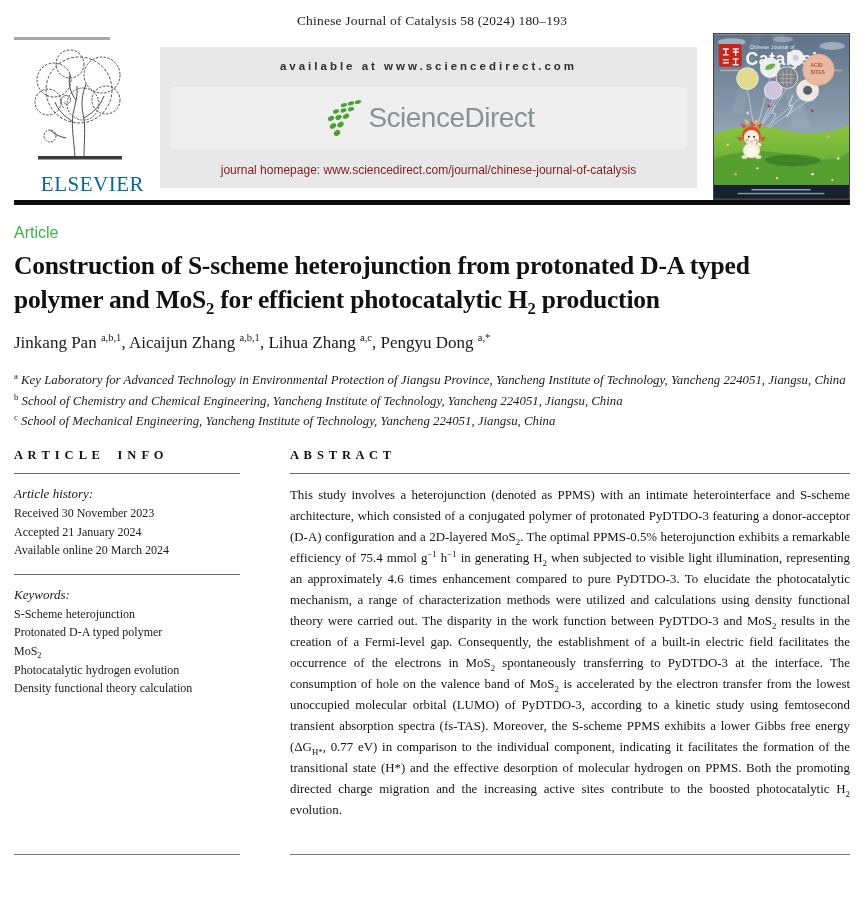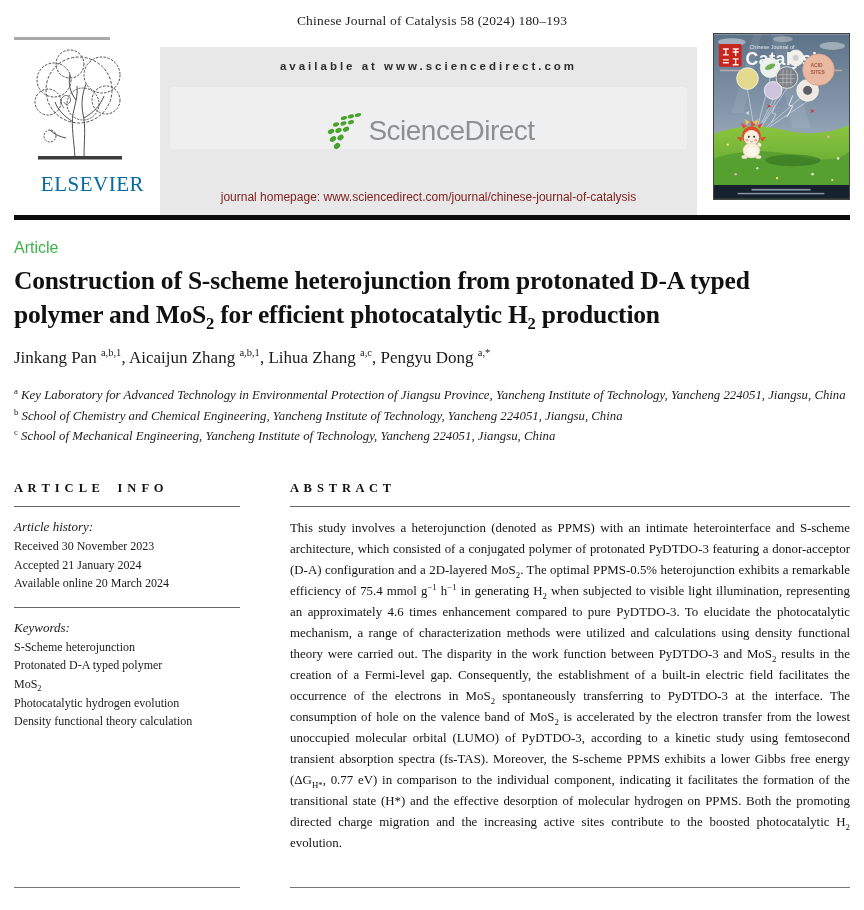--- a/index.html
+++ b/index.html
@@ -26,21 +26,21 @@
   .header-row { display: flex; align-items: flex-start; margin-top: 6px; }
 
   .elsevier-block { width: 130px; flex: none; text-align: center; }
   .elsevier-topbar { width: 96px; height: 3px; background: #a9a9a9; margin: 2px 0 4px 0; }
   .elsevier-name {
     font-size: 21px; color: #0369a1; letter-spacing: 0.5px;
     font-family: "Liberation Serif", serif; margin-top: 2px; text-align: right;
   }
 
   .banner {
-    flex: 1; margin: 12px 16px 0 16px; height: 168px;
+    flex: 1; margin: 12px 16px 0 16px; height: 141px;
     background: #e8e8e8;
     display: flex; flex-direction: column; align-items: center; justify-content: space-between;
     padding: 13px 6px 11px 6px;
     position: relative;
   }
   .banner-mid-light {
     position: absolute; left: 10px; right: 10px; top: 40px; height: 62px;
     background: #efefef; border-radius: 4px;
   }
   .available-line {
@@ -77,21 +77,21 @@
   .authors { font-size: 17px; margin-top: 17px; }
   .authors sup { font-size: 0.62em; line-height: 0; }
   .affiliations { margin-top: 17px; }
   .affiliation {
     font-style: italic; font-size: 12.8px; line-height: 1.58;
     padding-left: 9px; text-indent: -9px; color: #1c1c1c;
   }
   .affiliation sup { font-style: normal; font-size: 0.68em; line-height: 0; }
 
   
-  .columns { display: flex; margin-top: 35px; height: 407px; }
+  .columns { display: flex; margin-top: 17px; height: 407px; }
   .col-left  { width: 226px; flex: none; border-bottom: 1px solid #777; }
   .col-gap   { width: 50px; flex: none; }
   .col-right { flex: 1; border-bottom: 1px solid #777; display: flex; flex-direction: column; overflow: hidden; }
 
   .sec-heading { font-size: 12.5px; font-weight: 600; white-space: pre; letter-spacing: 1px; color: #111; }
   .sec-rule { border: none; border-top: 1px solid #666; margin: 10px 0 0 0; }
 
   .info-label { font-style: italic; font-size: 13px; margin-top: 12px; }
   .info-list { margin-top: 2px; }
   .info-list div { font-size: 12px; line-height: 1.55; }

